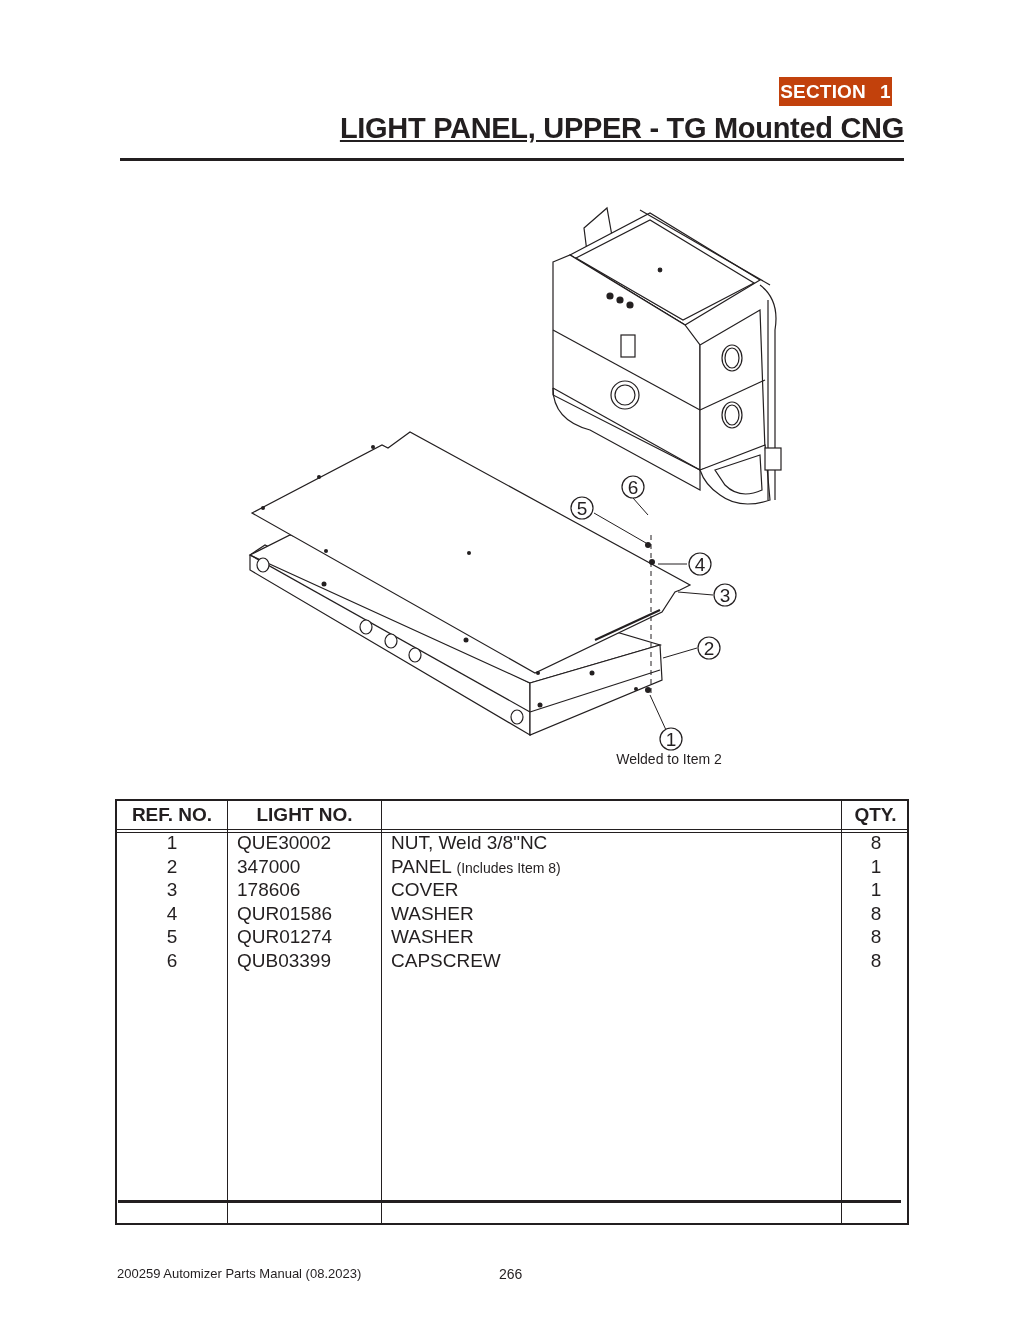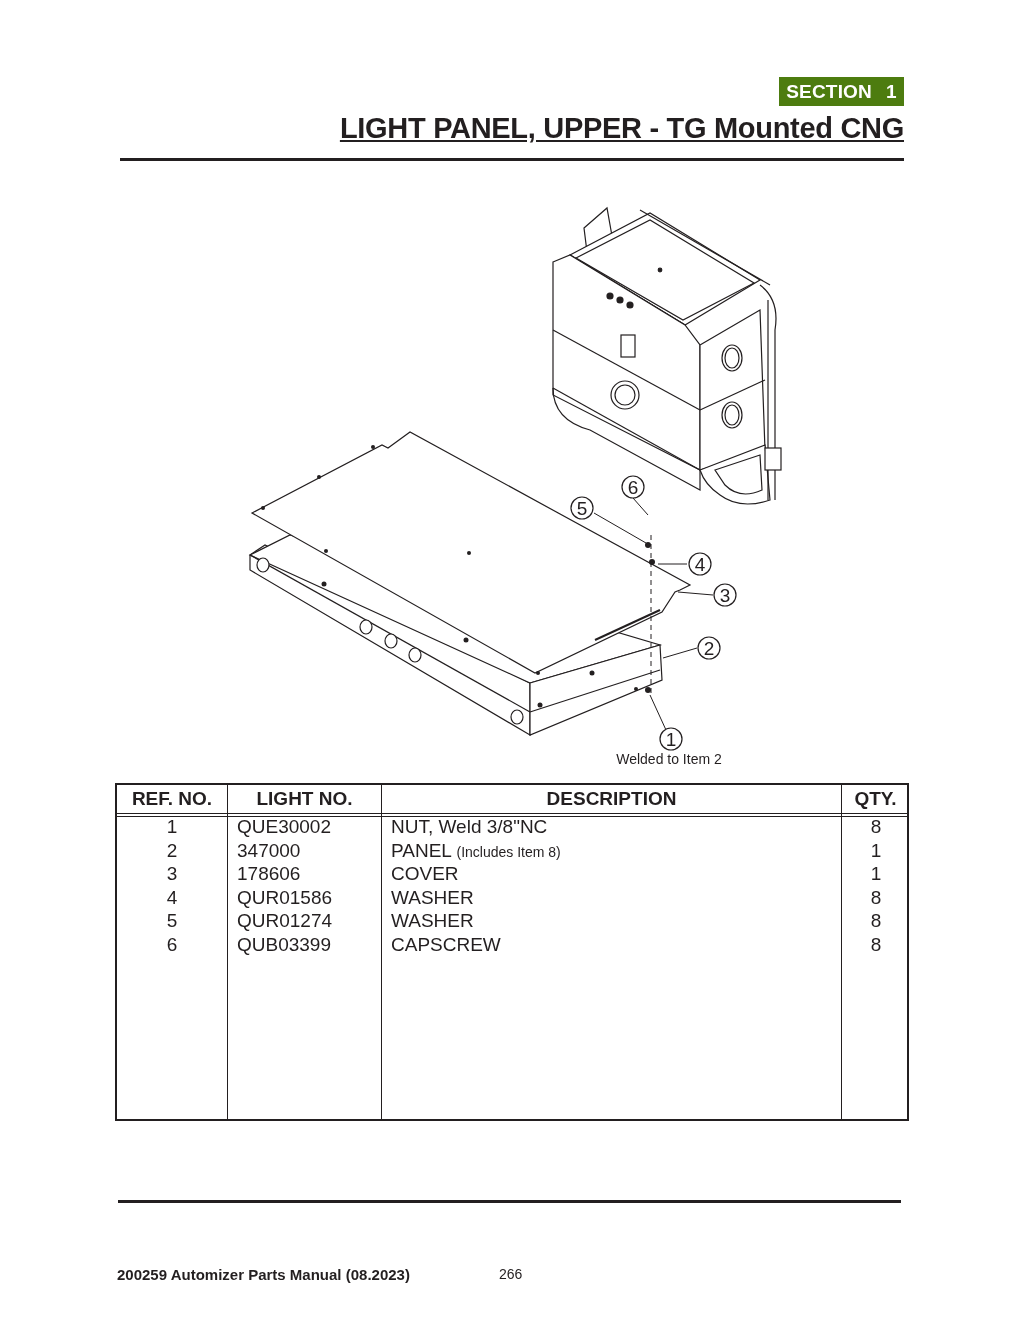--- a/index.html
+++ b/index.html
@@ -1,40 +1,40 @@
 <!DOCTYPE html>
 <html><head>
   <meta charset="utf-8">
   <style>
     html, body { margin: 0; padding: 0; background: #ffffff; }
     body { width: 1024px; height: 1326px; position: relative; overflow: hidden;
            font-family: "Liberation Sans", sans-serif; color: #231f20; }
-    .section-badge { position: absolute; left: 779px; top: 77px; width: 125px; height: 29px;
-                     background: #4d7c0f; color: #fff; font-weight: bold; font-size: 19px;
+    .section-badge { position: absolute; left: 779px; top: 77px; width: 113px; height: 29px;
+                     background: #c2410c; color: #fff; font-weight: bold; font-size: 19px;
                      display: flex; align-items: center; justify-content: center; letter-spacing: 0.2px; }
     .section-badge .num { margin-left: 14px; }
     .page-title { position: absolute; right: 120px; top: 112px; font-size: 29px; font-weight: bold;
                   white-space: nowrap; letter-spacing: -0.3px; text-decoration: underline; }
     .rule-top { position: absolute; left: 120px; top: 158px; width: 784px; height: 3px; background: #231f20; }
     .diagram { position: absolute; left: 0; top: 190px; width: 1024px; height: 590px; }
-    .parts-table { position: absolute; left: 115px; top: 783px; width: 794px; height: 338px;
+    .parts-table { position: absolute; left: 115px; top: 799px; width: 794px; height: 426px;
                    border: 2px solid #231f20; box-sizing: border-box; }
     .col-line { position: absolute; top: 0; bottom: 0; width: 1px; background: #231f20; }
     .hdr-line { position: absolute; left: 0; right: 0; height: 1px; background: #231f20; }
     .th { position: absolute; top: 0; height: 28px; display: flex; align-items: center; justify-content: center;
           font-weight: bold; font-size: 19px; }
     .row { position: absolute; left: 0; right: 0; height: 23.5px; font-size: 19px; }
     .cell { position: absolute; top: 0; white-space: nowrap; }
     .c-ref { left: 0; width: 110px; text-align: center; }
     .c-part { left: 120px; }
     .c-desc { left: 274px; }
     .c-desc .small { font-size: 14px; }
     .c-qty { left: 726px; width: 66px; text-align: center; }
     .rule-bottom { position: absolute; left: 118px; top: 1200px; width: 783px; height: 3px; background: #231f20; }
-    .footer-left { position: absolute; left: 117px; top: 1266px; font-size: 15px; font-weight: bold; }
+    .footer-left { position: absolute; left: 117px; top: 1266px; font-size: 13px; }
     .footer-page { position: absolute; left: 499px; top: 1266px; font-size: 14px; }
     .callout-text { font-family: "Liberation Sans", sans-serif; font-size: 19px; fill: #231f20; }
     .note-text { font-family: "Liberation Sans", sans-serif; font-size: 14px; fill: #231f20; }
   </style>
 </head>
 <body>
 
 <div class="section-badge">
   <span>SECTION</span>
   <span class="num">1</span>
@@ -142,21 +142,20 @@
 
 <div class="parts-table">
   <div class="col-line" style="left:110px"></div>
   <div class="col-line" style="left:264px"></div>
   <div class="col-line" style="left:724px"></div>
   <div class="hdr-line" style="top:28px"></div>
   <div class="hdr-line" style="top:31px"></div>
 
   <div class="th" style="left:0;width:110px">REF. NO.</div>
   <div class="th" style="left:111px;width:153px">LIGHT NO.</div>
-  <div class="th" style="left:265px;width:459px">DESCRIPTION</div>
   <div class="th" style="left:725px;width:67px">QTY.</div>
 
   <div class="row" style="top:31px">
     <span class="cell c-ref">1</span>
     <span class="cell c-part">QUE30002</span>
     <span class="cell c-desc"><span>NUT, Weld 3/8"NC</span></span>
     <span class="cell c-qty">8</span>
   </div>
   <div class="row" style="top:54.5px">
     <span class="cell c-ref">2</span>

